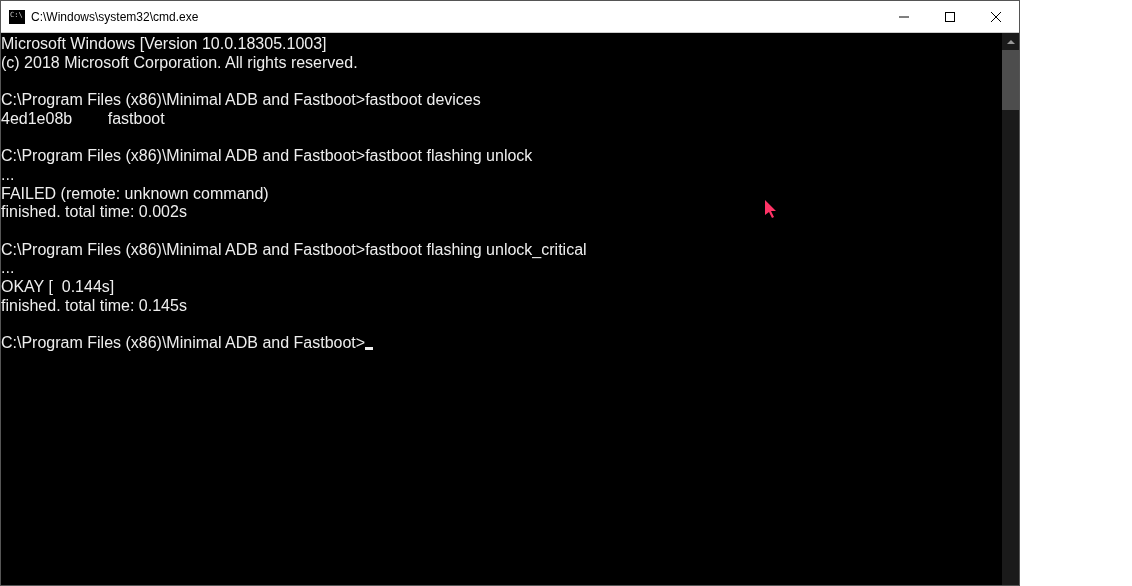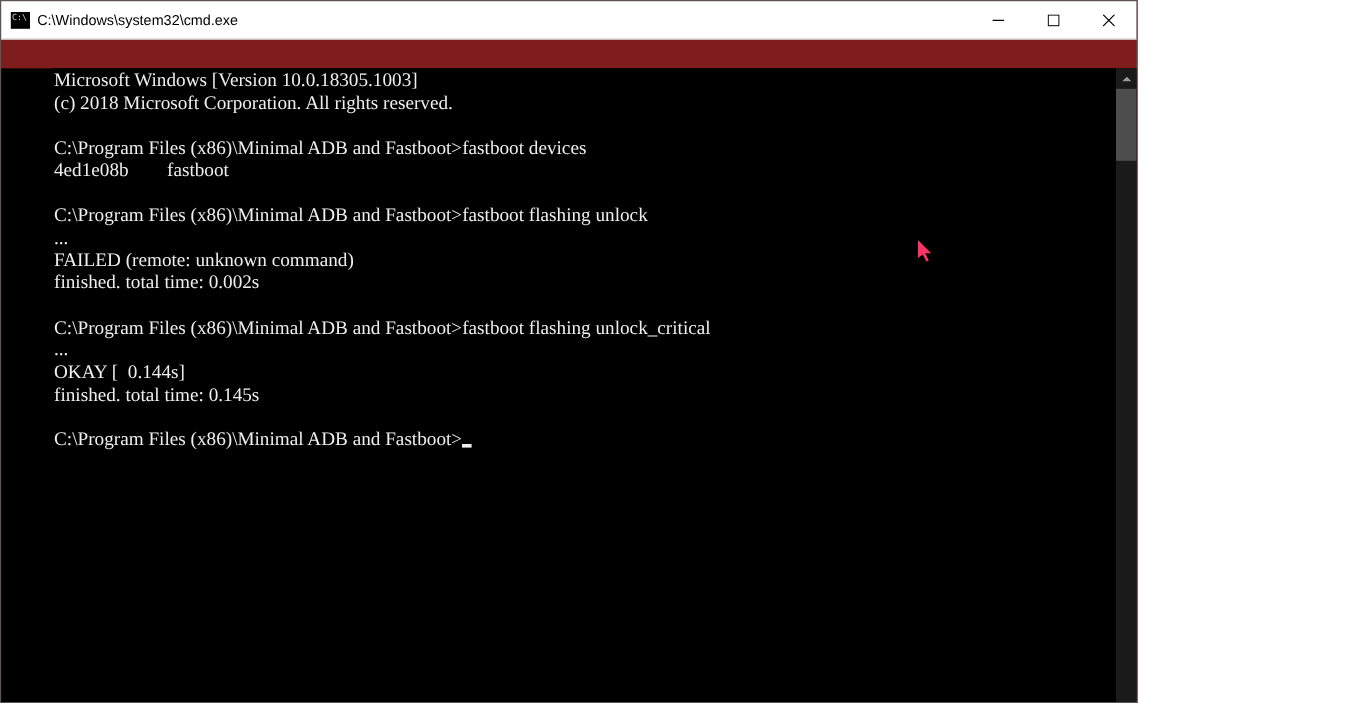--- a/index.html
+++ b/index.html
@@ -5,27 +5,26 @@
   * { margin: 0; padding: 0; box-sizing: border-box; }
   body {
     width: 1132px;
     height: 586px;
     background: #fff;
     font-family: "Segoe UI", sans-serif;
     overflow: hidden;
     position: relative;
   }
   .window {
-    width: 948px;
+    width: 1020px;
     height: 586px;
     border: 1px solid #555;
     display: flex;
     flex-direction: column;
-    background: #7f1d1d;
-    gap: 24px;
+    background: #000000;
   }
   .titlebar {
     height: 32px;
     background: #fff;
     display: flex;
     align-items: center;
     border-bottom: 1px solid #ccc;
   }
   .titlebar-icon {
     width: 16px;
@@ -67,28 +66,27 @@
   .win-btn svg { display: block; }
   .terminal-wrap {
     flex: 1;
     display: flex;
     background: #000;
   }
   .terminal {
     flex: 1;
     background: #000;
     color: #eee;
-    font-family: Liberation Serif, serif;
+    font-family: Liberation Sans, sans-serif;
     font-size: 16px;
     line-height: 18.7px;
     white-space: pre;
     padding: 2px 0 0 0;
     overflow: hidden;
     position: relative;
-    margin-left: 44px;
   }
   .scrollbar {
     width: 17px;
     background: #1a1a1a;
     position: relative;
   }
   .scroll-arrow {
     width: 17px;
     height: 17px;
     display: flex;

